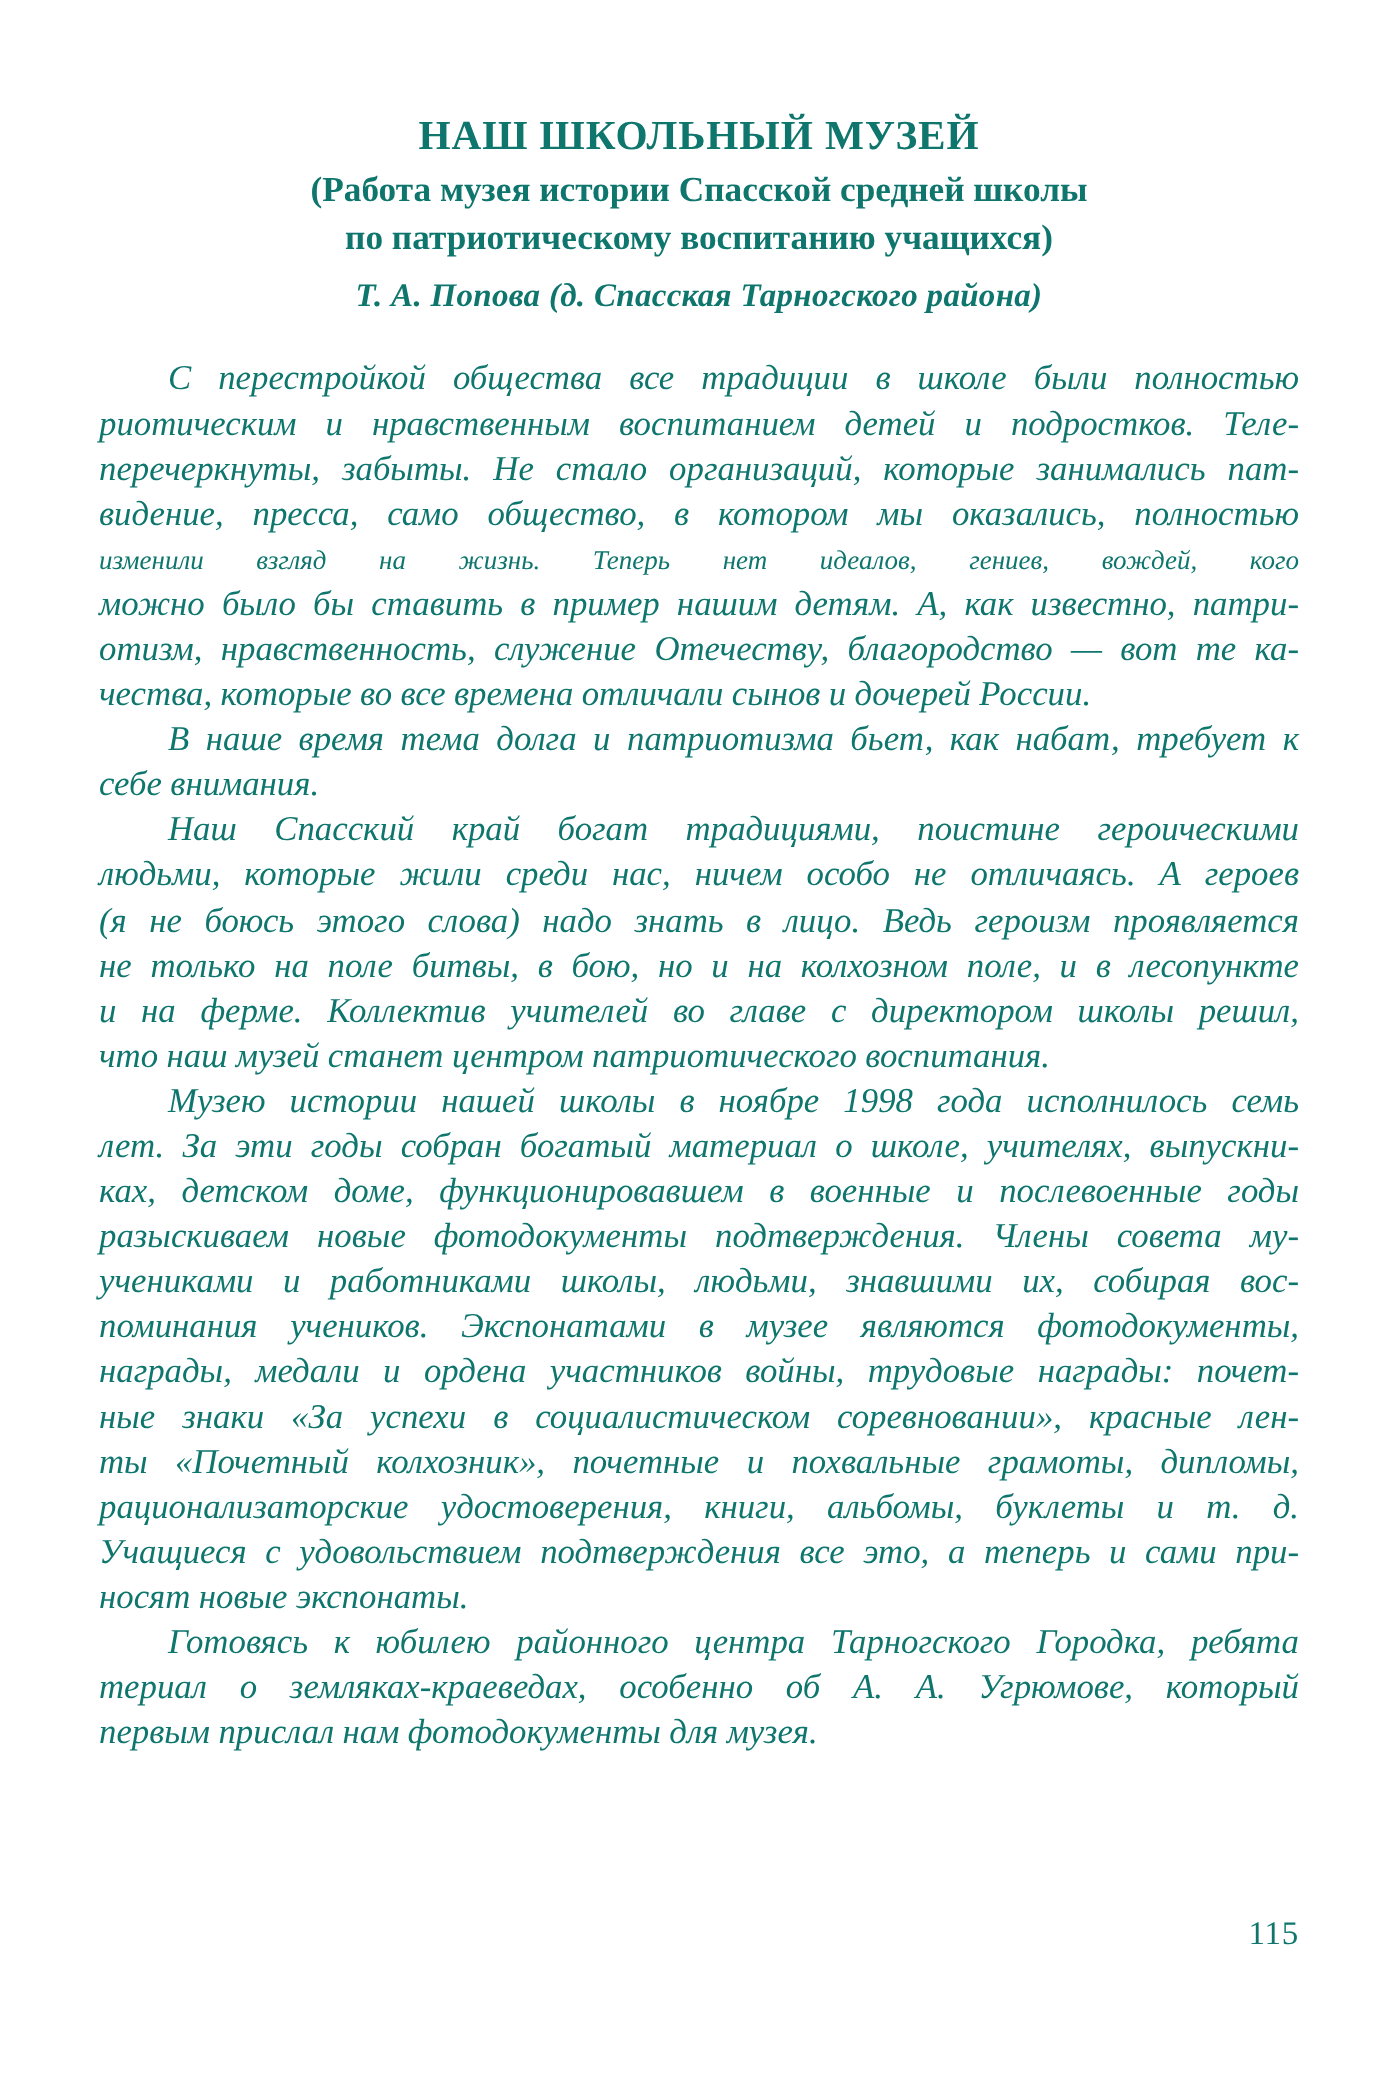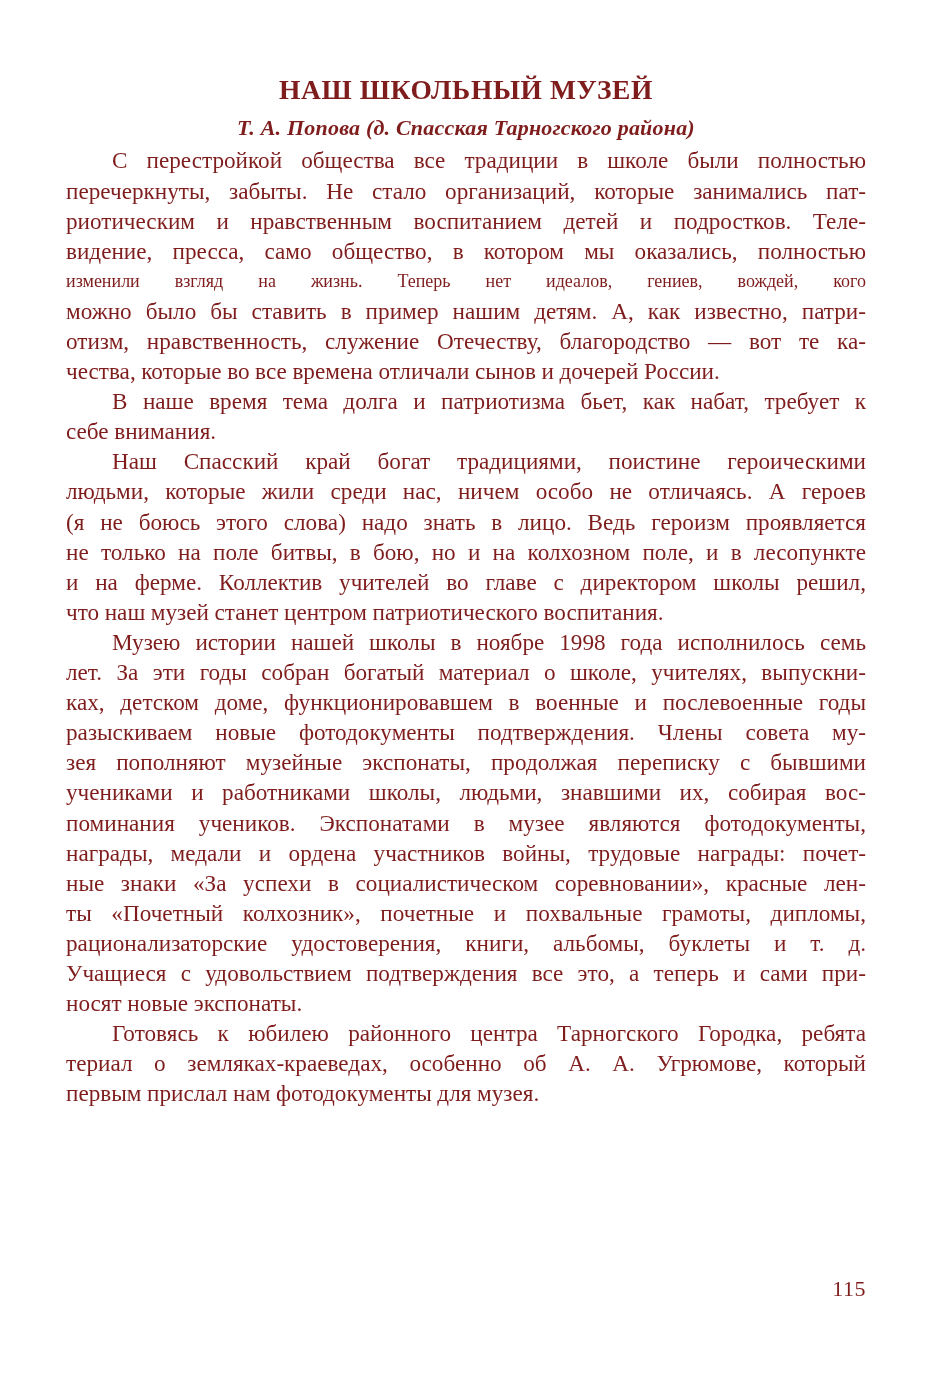--- a/index.html
+++ b/index.html
@@ -8,21 +8,21 @@
     padding: 0;
     background: #ffffff;
   }
   .page {
     position: relative;
     width: 932px;
     height: 1388px;
     background: #ffffff;
     overflow: hidden;
     font-family: "Liberation Serif", "DejaVu Serif", serif;
-    color: #7f1d1d;
+    color: #0f766e;
     box-sizing: border-box;
   }
   .content {
     position: absolute;
     left: 66px;
     top: 0;
     width: 800px;
   }
 
   
@@ -49,21 +49,22 @@
   .doc-byline {
     font-size: 22px;
     font-weight: bold;
     font-style: italic;
     margin: 9px 0 0 0;
     letter-spacing: 0.2px;
   }
 
   
   .body-text {
-    margin-top: 4px;
+    margin-top: 27px;
+    font-style: italic;
   }
   .para {
     margin: 0;
     font-size: 23.2px;
     line-height: 30.1px;
     text-align: justify;
     text-indent: 46px;
     hyphens: manual;
     -webkit-hyphens: manual;
     word-spacing: -0.2px;
@@ -98,28 +99,32 @@
 </style>
 </head>
 <body>
 
 <div class="page">
 
   <div class="content">
 
     <div class="title-block">
       <h1 class="doc-title">НАШ ШКОЛЬНЫЙ МУЗЕЙ</h1>
+      <div class="doc-subtitle">
+        <span class="sub-line">(Работа музея истории Спасской средней школы</span>
+        <span class="sub-line">по патриотическому воспитанию учащихся)</span>
+      </div>
       <div class="doc-byline">Т. А. Попова (д. Спасская Тарногского района)</div>
     </div>
 
     <div class="body-text">
       <p class="para">
           <span class="jline first" style="white-space: nowrap; font-size: 23.2px;">С перестройкой общества все традиции в школе были полностью</span>
+          <span class="jline" style="white-space: nowrap; font-size: 23.2px;">риотическим и нравственным воспитанием детей и подростков. Теле-</span>
           <span class="jline" style="white-space: nowrap; font-size: 23.2px;">перечеркнуты, забыты. Не стало организаций, которые занимались пат-</span>
-          <span class="jline" style="white-space: nowrap; font-size: 23.2px;">риотическим и нравственным воспитанием детей и подростков. Теле-</span>
           <span class="jline" style="white-space: nowrap; font-size: 23.2px;">видение, пресса, само общество, в котором мы оказались, полностью</span>
           <span class="jline" style="white-space: nowrap; font-size: 18px;">изменили взгляд на жизнь. Теперь нет идеалов, гениев, вождей, кого</span>
           <span class="jline" style="white-space: nowrap; font-size: 23.2px;">можно было бы ставить в пример нашим детям. А, как известно, патри-</span>
           <span class="jline" style="white-space: nowrap; font-size: 23.2px;">отизм, нравственность, служение Отечеству, благородство — вот те ка-</span>
           <span class="jline tail" style="white-space: nowrap; font-size: 23.2px;">чества, которые во все времена отличали сынов и дочерей России.</span>
         </p>
       <p class="para">
           <span class="jline first" style="white-space: nowrap; font-size: 23.2px;">В наше время тема долга и патриотизма бьет, как набат, требует к</span>
           <span class="jline tail" style="white-space: nowrap; font-size: 23.2px;">себе внимания.</span>
         </p>
@@ -129,21 +134,20 @@
           <span class="jline" style="white-space: nowrap; font-size: 23.2px;">(я не боюсь этого слова) надо знать в лицо. Ведь героизм проявляется</span>
           <span class="jline" style="white-space: nowrap; font-size: 23.2px;">не только на поле битвы, в бою, но и на колхозном поле, и в лесопункте</span>
           <span class="jline" style="white-space: nowrap; font-size: 23.2px;">и на ферме. Коллектив учителей во главе с директором школы решил,</span>
           <span class="jline tail" style="white-space: nowrap; font-size: 23.2px;">что наш музей станет центром патриотического воспитания.</span>
         </p>
       <p class="para">
           <span class="jline first" style="white-space: nowrap; font-size: 23.2px;">Музею истории нашей школы в ноябре 1998 года исполнилось семь</span>
           <span class="jline" style="white-space: nowrap; font-size: 23.2px;">лет. За эти годы собран богатый материал о школе, учителях, выпускни-</span>
           <span class="jline" style="white-space: nowrap; font-size: 23.2px;">ках, детском доме, функционировавшем в военные и послевоенные годы</span>
           <span class="jline" style="white-space: nowrap; font-size: 23.2px;">разыскиваем новые фотодокументы подтверждения. Члены совета му-</span>
-          <span class="jline" style="white-space: nowrap; font-size: 23.2px;">зея пополняют музейные экспонаты, продолжая переписку с бывшими</span>
           <span class="jline" style="white-space: nowrap; font-size: 23.2px;">учениками и работниками школы, людьми, знавшими их, собирая вос-</span>
           <span class="jline" style="white-space: nowrap; font-size: 23.2px;">поминания учеников. Экспонатами в музее являются фотодокументы,</span>
           <span class="jline" style="white-space: nowrap; font-size: 23.2px;">награды, медали и ордена участников войны, трудовые награды: почет-</span>
           <span class="jline" style="white-space: nowrap; font-size: 23.2px;">ные знаки «За успехи в социалистическом соревновании», красные лен-</span>
           <span class="jline" style="white-space: nowrap; font-size: 23.2px;">ты «Почетный колхозник», почетные и похвальные грамоты, дипломы,</span>
           <span class="jline" style="white-space: nowrap; font-size: 23.2px;">рационализаторские удостоверения, книги, альбомы, буклеты и т. д.</span>
           <span class="jline" style="white-space: nowrap; font-size: 23.2px;">Учащиеся с удовольствием подтверждения все это, а теперь и сами при-</span>
           <span class="jline tail" style="white-space: nowrap; font-size: 23.2px;">носят новые экспонаты.</span>
         </p>
       <p class="para">

